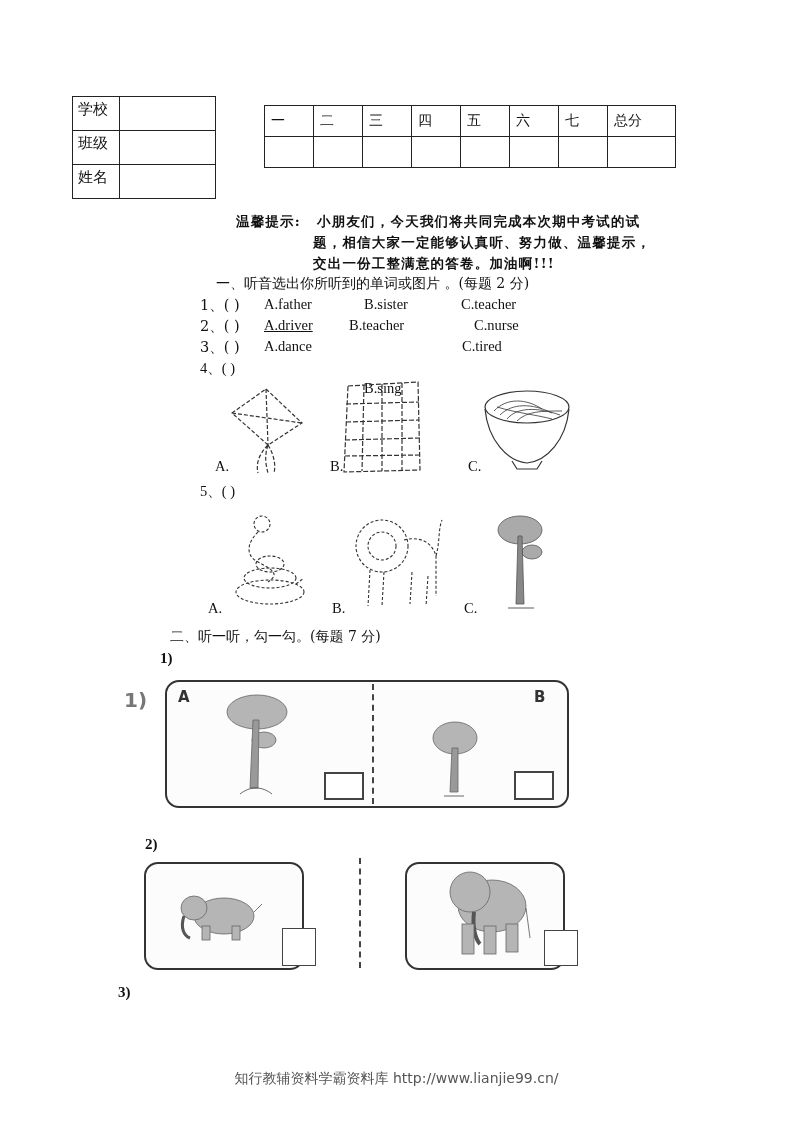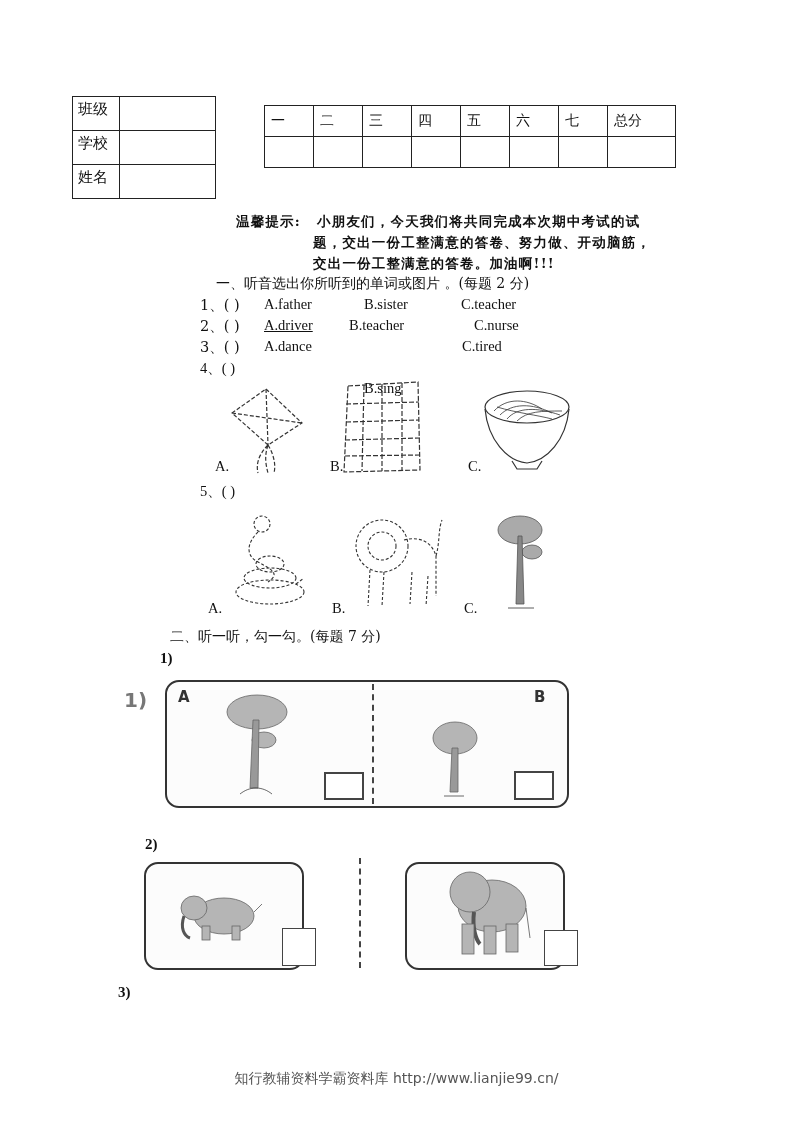--- a/index.html
+++ b/index.html
@@ -35,25 +35,25 @@
   .footer { position:absolute; left:0; width:793px; top:1070px; text-align:center;
             font-family:"DejaVu Sans", sans-serif; font-size:14px; color:#555; }
   svg { overflow:visible; }
 </style>
 </head>
 <body>
 
 <table class="info">
   <tbody>
       <tr>
+    <td class="lbl">学校</td>
+    <td class="val"></td>
+  </tr>
+  <tr>
     <td class="lbl">班级</td>
-    <td class="val"></td>
-  </tr>
-  <tr>
-    <td class="lbl">学校</td>
     <td class="val"></td>
   </tr>
   <tr>
     <td class="lbl">姓名</td>
     <td class="val"></td>
   </tr>
 </tbody>
   </table>
 
 <table class="score">
@@ -76,21 +76,21 @@
     <td class="c"></td>
     <td class="c"></td>
     <td class="c"></td>
     <td class="t"></td>
   </tr>
 </tbody>
   </table>
 
 <div class="abs tip" style="left:236px; top:213px;">温馨提示:</div>
 <div class="abs tip" style="left:317px; top:213px;">小朋友们，今天我们将共同完成本次期中考试的试</div>
-<div class="abs tip" style="left:313px; top:234px;">题，交出一份工整满意的答卷、努力做、开动脑筋，</div>
+<div class="abs tip" style="left:313px; top:234px;">题，相信大家一定能够认真听、努力做、温馨提示，</div>
 <div class="abs tip" style="left:313px; top:255px;">交出一份工整满意的答卷。加油啊!!!</div>
 
 <div class="abs sec" style="left:216px; top:275px;">一、听音选出你所听到的单词或图片 。(每题 2 分)</div>
 
 <div class="abs q" style="left:200px; top:296px; width:400px; height:20px;">
   <span class="opt num" style="left:0;">1、(    )</span>
   <span class="opt" style="left:64px;">A.father</span>
   <span class="opt" style="left:164px;">B.sister</span>
   <span class="opt" style="left:261px;">C.teacher</span>
 </div>

